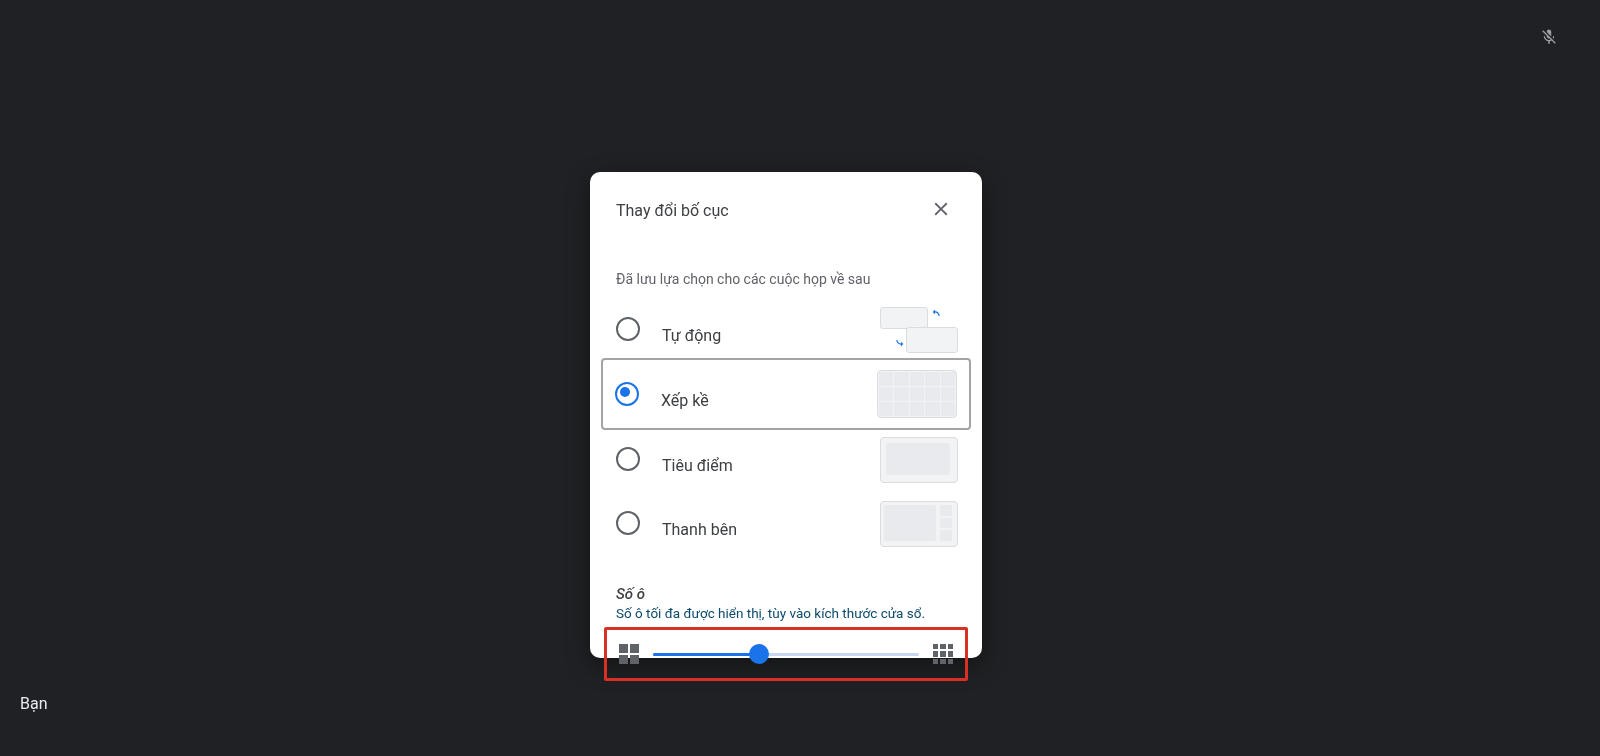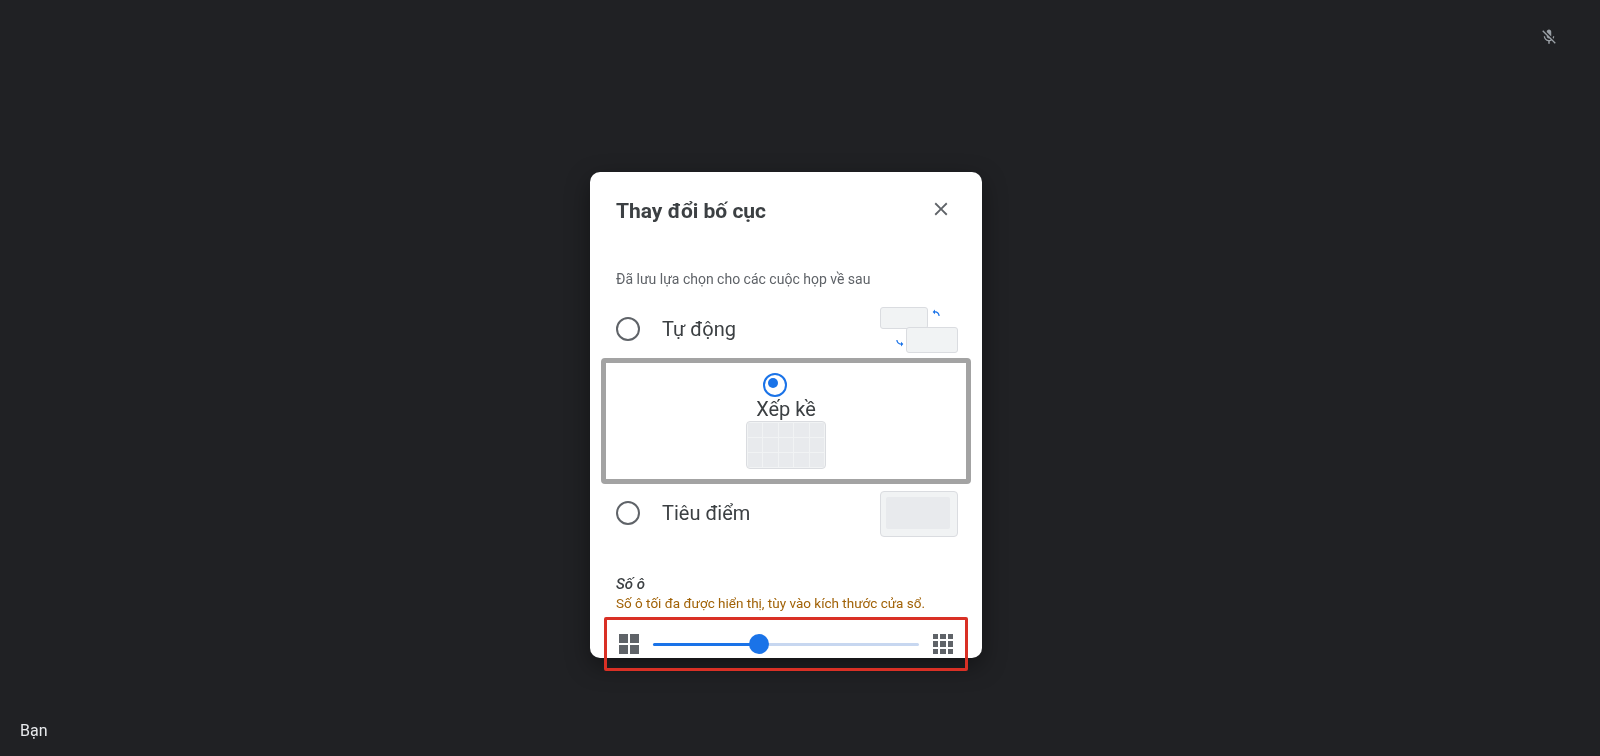--- a/index.html
+++ b/index.html
@@ -9,21 +9,21 @@
     height: 756px;
     background: #202124;
     font-family: Roboto, "Segoe UI", Arial, sans-serif;
     overflow: hidden;
     position: relative;
   }
   
   .self-name {
     position: absolute;
     left: 20px;
-    bottom: 16px;
+    bottom: 43px;
     color: #e8eaed;
     font-size: 16px;
   }
   
   .mic-off {
     position: absolute;
     top: 28px;
     right: 42px;
     color: #9aa0a6;
   }
@@ -39,22 +39,22 @@
     box-shadow: 0 8px 24px rgba(0,0,0,0.4);
     color: #202124;
   }
   .dlg-header {
     display: flex;
     align-items: center;
     justify-content: space-between;
     padding: 22px 26px 8px 26px;
   }
   .dlg-title {
-    font-size: 21px;
-    font-weight: 700;
+    font-size: 16px;
+    font-weight: 400;
     color: #3c4043;
   }
   .close-btn {
     background: none;
     border: none;
     padding: 4px;
     cursor: pointer;
     color: #5f6368;
   }
   .dlg-sub {
@@ -67,23 +67,22 @@
     padding: 0 14px;
   }
   .option-row {
     display: flex;
     align-items: center;
     padding: 10px 12px;
     border-radius: 4px;
     cursor: pointer;
   }
   .option-row.highlighted {
-    border: 5px solid #a3a3a3;
+    border: 2px solid #a3a3a3;
     margin: -3px -3px;
-    flex-direction: column;
   }
   .radio {
     width: 20px;
     height: 20px;
     border: 2px solid #5f6368;
     border-radius: 50%;
     margin-right: 22px;
     position: relative;
     flex: 0 0 auto;
   }
@@ -95,22 +94,23 @@
     position: absolute;
     left: 3px;
     top: 3px;
     width: 10px;
     height: 10px;
     background: #1a73e8;
     border-radius: 50%;
   }
   .opt-label {
     flex: 1;
-    font-size: 20px;
+    font-size: 16px;
     color: #3c4043;
+    margin-top: 12px;
   }
   .preview {
     width: 76px;
     height: 44px;
     flex: 0 0 auto;
     position: relative;
   }
   
   .preview-tiles {
     border: 1px solid #dadce0;
@@ -177,21 +177,21 @@
   .section-title {
     padding: 30px 26px 0 26px;
     font-size: 15px;
     color: #3c4043;
     font-weight: 500;
     font-style: italic;
   }
   .section-sub {
     padding: 2px 26px 4px 26px;
     font-size: 13.5px;
-    color: #a16207;
+    color: #0c4a6e;
     white-space: nowrap;
     overflow: hidden;
   }
   .slider-wrap {
     margin: 2px 14px 0 14px;
     border: 3px solid #d93025;
     border-radius: 2px;
     padding: 14px 12px;
     display: flex;
     align-items: center;
@@ -323,20 +323,33 @@
 
     <div class="option-row">
       <div class="radio"></div>
       <div class="opt-label">Tiêu điểm</div>
       <div class="preview preview-spot">
         <div class="rect"></div>
         <div class="inner"></div>
       </div>
     </div>
 
+    <div class="option-row">
+      <div class="radio"></div>
+      <div class="opt-label">Thanh bên</div>
+      <div class="preview preview-side">
+        <div class="rect"></div>
+        <div class="main"></div>
+        <div class="col">
+            <div></div>
+            <div></div>
+            <div></div>
+          </div>
+      </div>
+    </div>
 
   </div>
 
   <div class="section-title">Số ô</div>
   <div class="section-sub">Số ô tối đa được hiển thị, tùy vào kích thước cửa sổ.</div>
 
   <div class="slider-wrap">
     <div class="slider-icon small">
       <div></div>
         <div></div>

